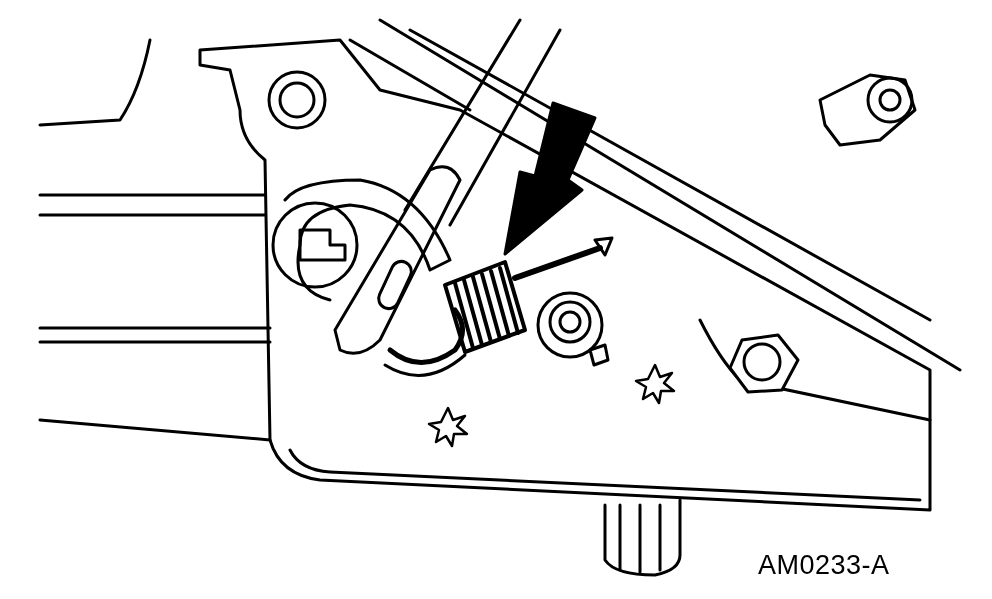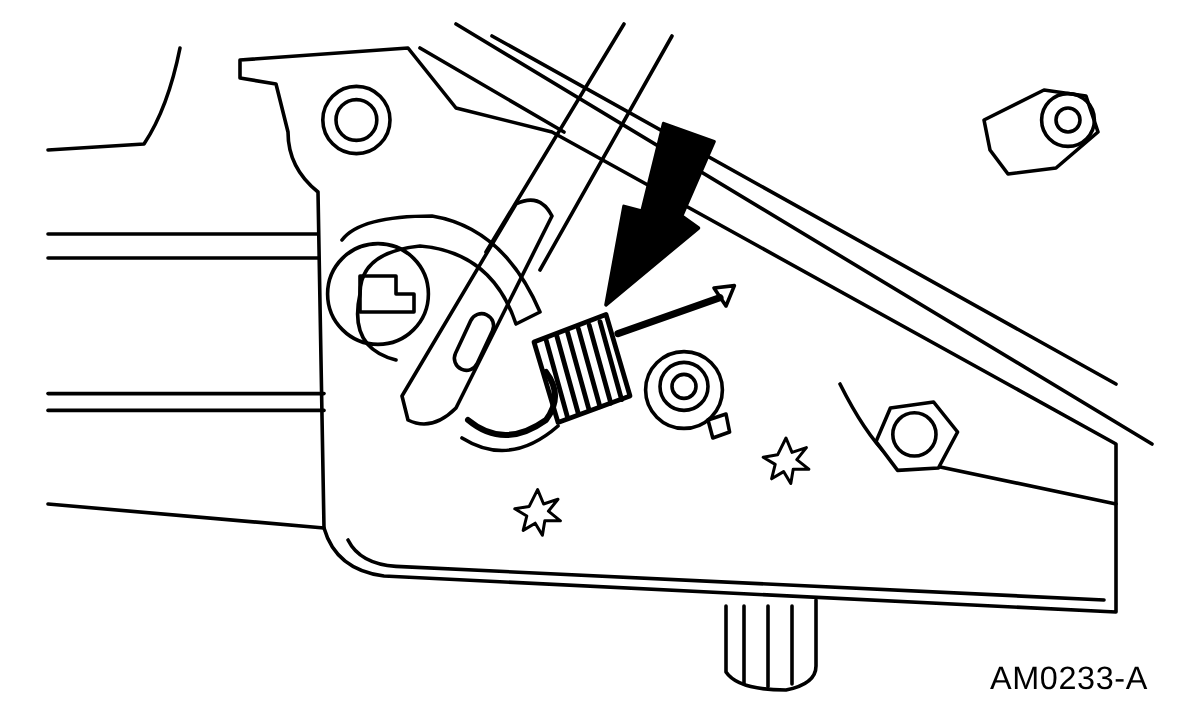--- a/index.html
+++ b/index.html
@@ -1,18 +1,18 @@
 <!DOCTYPE html>
 <html><head>
 <meta charset="utf-8">
 <style>
   html,body{margin:0;padding:0;background:#fff;}
   .canvas{position:relative;width:992px;height:599px;overflow:hidden;background:#fff;}
   svg{position:absolute;left:0;top:0;}
-  .label{position:absolute;left:825px;top:550px;font-family:"Liberation Sans",sans-serif;font-size:27px;color:#000;letter-spacing:0.5px;}
+  .label{position:absolute;left:758px;top:550px;font-family:"Liberation Sans",sans-serif;font-size:27px;color:#000;letter-spacing:0.5px;}
 </style>
 </head>
 <body>
 
 <div class="canvas">
   <svg width="992" height="599" viewBox="0 0 992 599" fill="none" stroke="#000" stroke-width="3" stroke-linejoin="round" stroke-linecap="round">
 
     <g>
       <path d="M150 40 Q140 90 120 120 L40 125"></path>
       <line x1="40" y1="195" x2="265" y2="195"></line>

